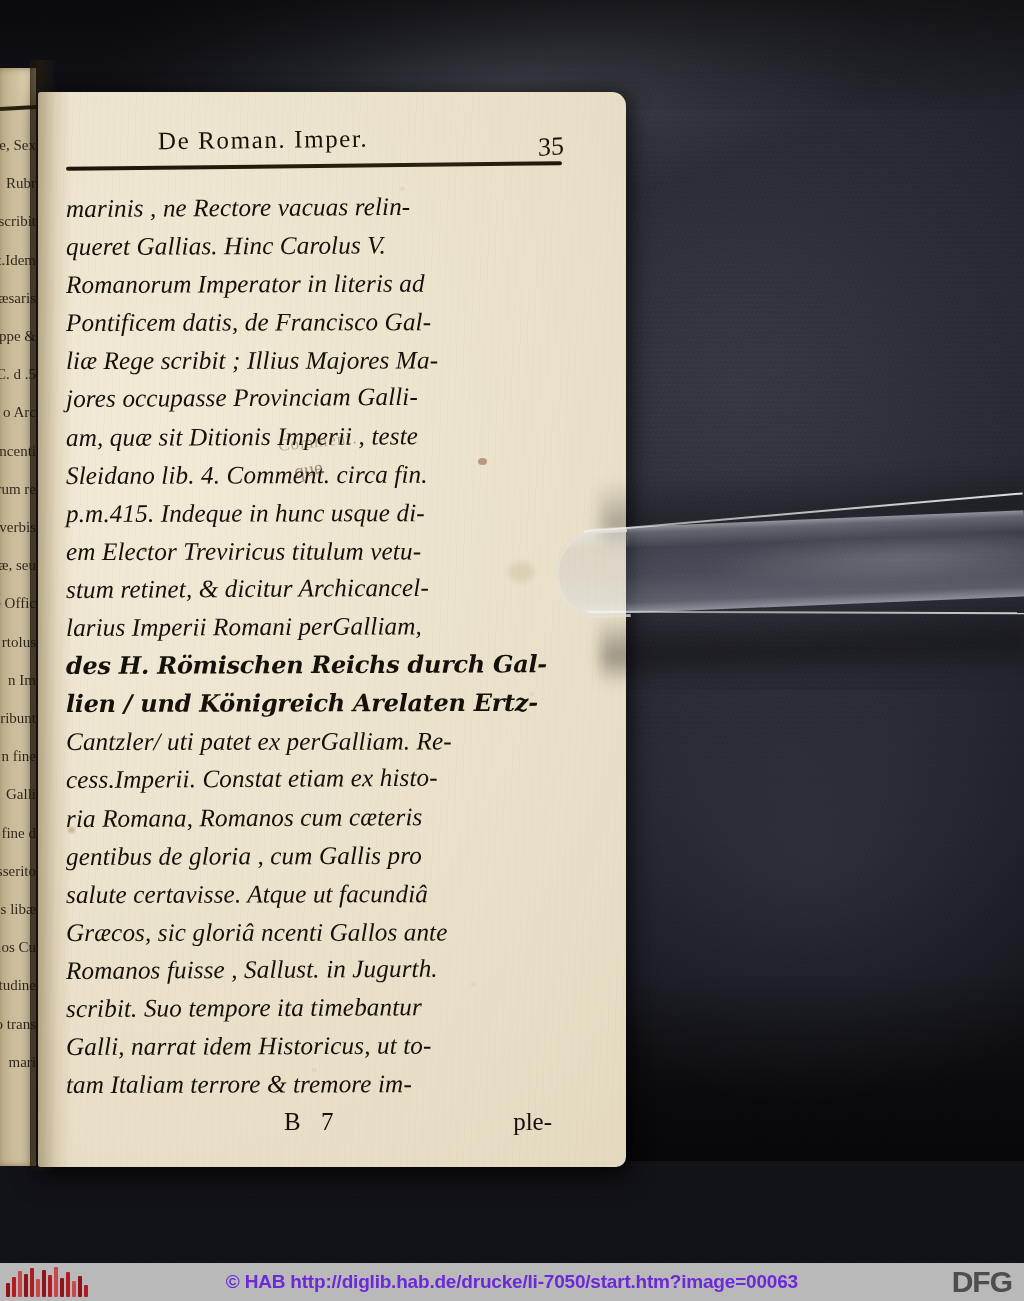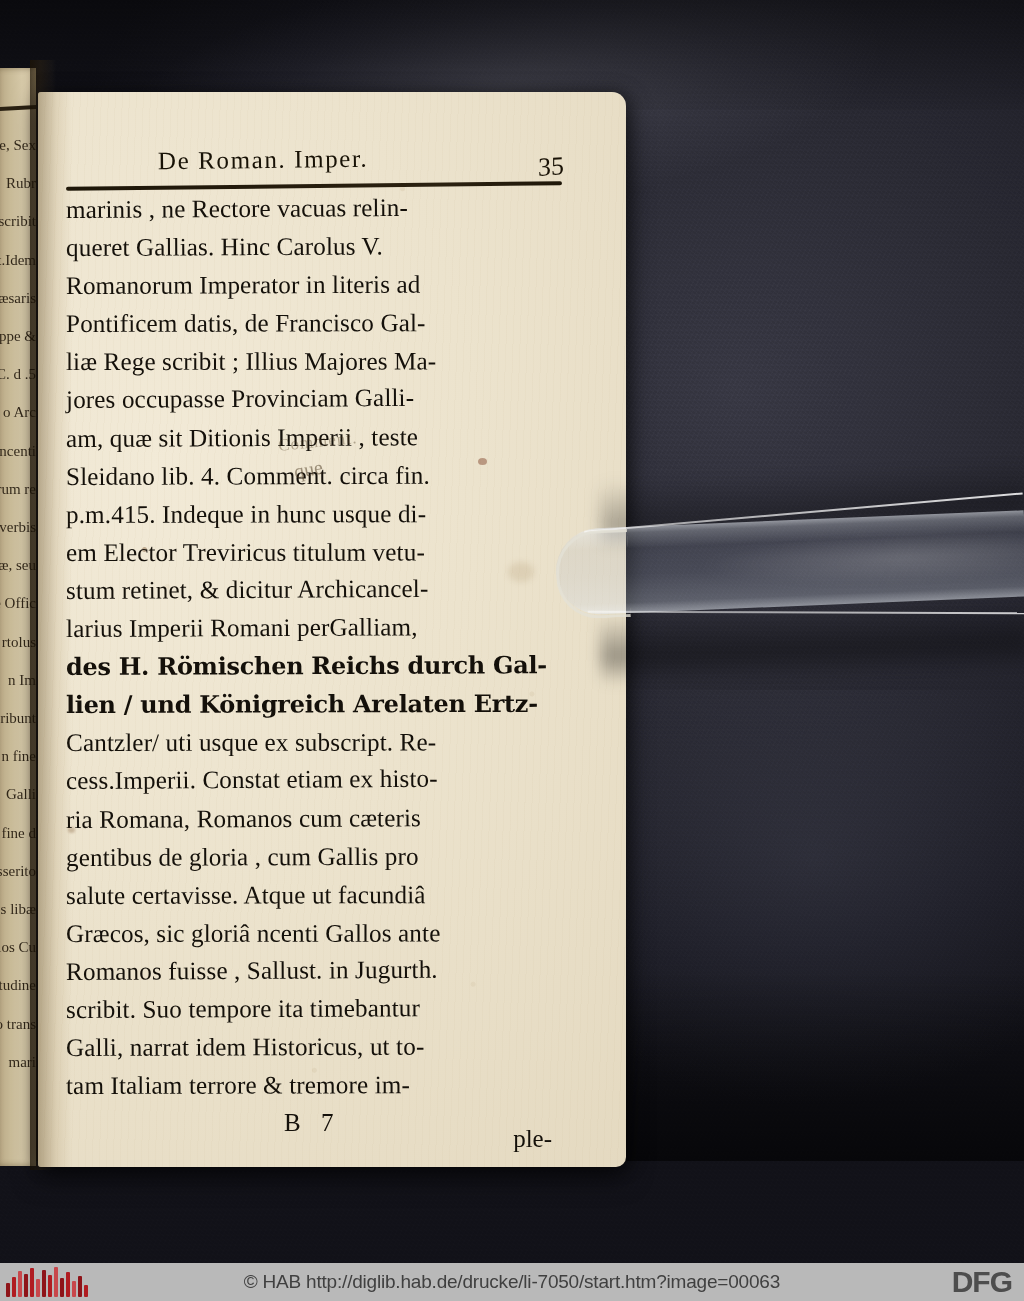--- a/index.html
+++ b/index.html
@@ -149,21 +149,20 @@
   .page-inner {
     position: absolute;
     left: 28px; top: 34px;
     width: 490px;
   }
 
   
   .runhead-row {
     position: relative;
     height: 40px;
-    margin-top: 20px;
   }
   .runhead {
     position: absolute;
     left: 92px; top: 0;
     font-family: "Liberation Serif", serif;
     font-size: 25px;
     letter-spacing: 1.6px;
     color: #181206;
     white-space: nowrap;
     transform: rotate(-0.7deg);
@@ -180,27 +179,28 @@
     position: absolute;
     left: 0; top: 38px;
     width: 496px; height: 4px;
     background: linear-gradient(90deg, #1d1608 0%, #241b0c 40%, #2b2110 75%, #1f1709 100%);
     transform: rotate(-0.65deg);
     border-radius: 2px;
   }
 
   
   .body-block {
-    margin-top: 5px;
+    margin-top: 24px;
     font-family: "Liberation Serif", serif;
     font-size: 25.2px;
     line-height: 38.1px;
     color: #14100a;
     white-space: nowrap;
     letter-spacing: 0.1px;
+    font-style: italic;
   }
   .body-block .ln {
     display: block;
     transform-origin: left center;
   }
   .body-block .ln.frk {
     font-family: "DejaVu Serif", serif;
     font-weight: bold;
     font-size: 24px;
     letter-spacing: -0.3px;
@@ -215,21 +215,21 @@
     font-size: 25px;
     color: #14100a;
   }
   .signature {
     position: absolute;
     left: 218px; top: 0;
     letter-spacing: 7px;
   }
   .catchword {
     position: absolute;
-    right: 4px; top: 0; margin-top: 16px;
+    right: 4px; top: 0;
   }
 
   
   .stain {
     position: absolute;
     border-radius: 50%;
     pointer-events: none;
   }
   .stain.s1 { left: 440px; top: 366px; width: 9px;  height: 7px;  background: rgba(125,60,35,0.45); filter: blur(.7px); }
   .stain.s2 { left: 104px; top: 455px; width: 5px;  height: 5px;  background: rgba(110,70,35,0.38); filter: blur(.6px); }
@@ -347,23 +347,24 @@
     display: block;
     width: 4px;
     background: #b01c21;
     border-radius: 1px;
   }
   .footer-text {
     flex: 1;
     text-align: center;
     font-family: "Liberation Sans", sans-serif;
     font-size: 19px;
-    color: #404040;
+    color: #6d28d9;
     letter-spacing: -0.2px;
     margin-left: -30px;
+    font-weight: bold;
   }
   .dfg-logo {
     margin-right: 12px;
     font-family: "Liberation Sans", sans-serif;
     font-weight: bold;
     font-size: 30px;
     color: #4d4d4d;
     letter-spacing: -1px;
   }
 </style>
@@ -433,21 +434,21 @@
           <span class="ln" style="transform: rotate(-0.07deg);">liæ Rege scribit ; Illius Majores Ma-</span>
           <span class="ln" style="transform: rotate(-0.35deg);">jores occupasse Provinciam Galli-</span>
           <span class="ln" style="transform: rotate(-0.28deg);">am, quæ sit Ditionis Imperii , teste</span>
           <span class="ln" style="transform: rotate(-0.21deg);">Sleidano lib. 4. Comment. circa fin.</span>
           <span class="ln" style="transform: rotate(-0.14deg);">p.m.415. Indeque in hunc usque di-</span>
           <span class="ln" style="transform: rotate(-0.07deg);">em Elector Treviricus titulum vetu-</span>
           <span class="ln" style="transform: rotate(-0.35deg);">stum retinet, &amp; dicitur Archicancel-</span>
           <span class="ln" style="transform: rotate(-0.28deg);">larius Imperii Romani perGalliam,</span>
           <span class="ln frk" style="transform: rotate(-0.21deg);">des H. Römischen Reichs durch Gal-</span>
           <span class="ln frk" style="transform: rotate(-0.14deg);">lien  /   und Königreich Arelaten Ertz-</span>
-          <span class="ln" style="transform: rotate(-0.07deg);">Cantzler/ uti usque ex subscript. Re-</span>
+          <span class="ln" style="transform: rotate(-0.07deg);">Cantzler/ uti patet ex perGalliam. Re-</span>
           <span class="ln" style="transform: rotate(-0.35deg);">cess.Imperii. Constat etiam ex histo-</span>
           <span class="ln" style="transform: rotate(-0.28deg);">ria Romana, Romanos cum cæteris</span>
           <span class="ln" style="transform: rotate(-0.21deg);">gentibus de gloria ,  cum  Gallis pro</span>
           <span class="ln" style="transform: rotate(-0.14deg);">salute certavisse. Atque ut facundiâ</span>
           <span class="ln" style="transform: rotate(-0.07deg);">Græcos, sic gloriâ ncenti Gallos ante</span>
           <span class="ln" style="transform: rotate(-0.35deg);">Romanos fuisse , Sallust. in Jugurth.</span>
           <span class="ln" style="transform: rotate(-0.28deg);">scribit.  Suo tempore ita timebantur</span>
           <span class="ln" style="transform: rotate(-0.21deg);">Galli, narrat idem Historicus, ut to-</span>
           <span class="ln" style="transform: rotate(-0.14deg);">tam Italiam terrore &amp; tremore im-</span>
         </div>

